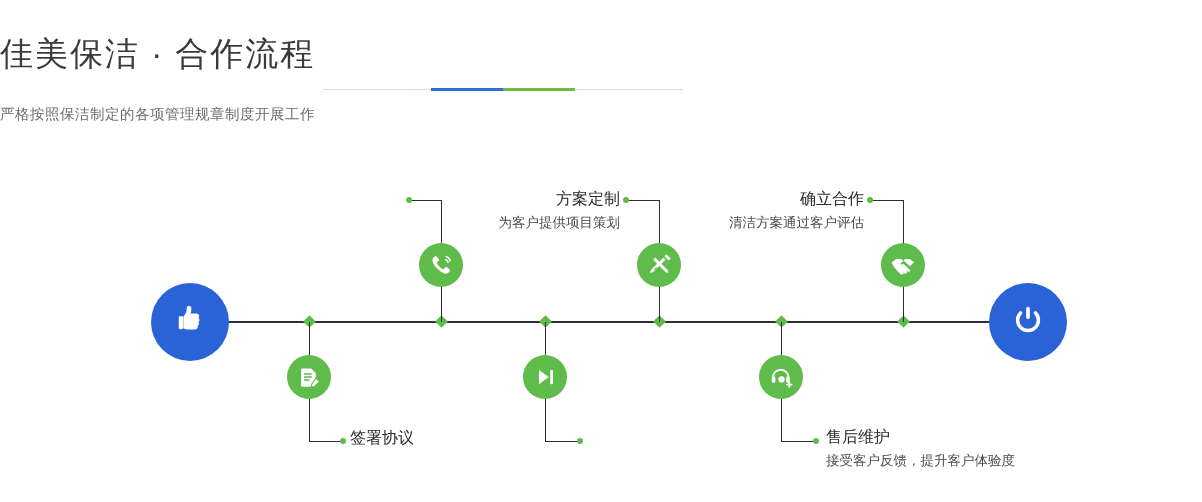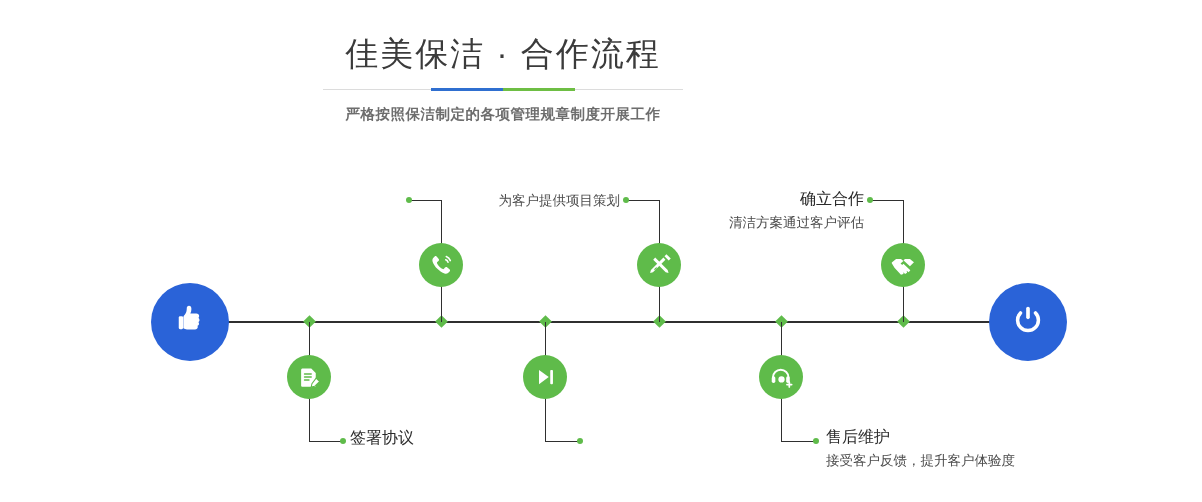--- a/index.html
+++ b/index.html
@@ -17,21 +17,20 @@
     background: #ffffff;
     overflow: hidden;
   }
 
   
   .header {
     position: absolute;
     left: 0;
     top: 32px;
     width: 1006px;
-    text-align: center;
   }
   .title {
     font-size: 33px;
     color: #3b3b3b;
     letter-spacing: 2px;
     font-weight: normal;
     line-height: 44px;
     margin: 0;
   }
   .rule-wrap {
@@ -62,21 +61,20 @@
     top: 0;
     width: 72px;
     height: 3px;
     background: #6ebe44;
   }
   .subtitle {
     margin: 14px 0 0 0;
     font-size: 14.5px;
     color: #6d6d6d;
     letter-spacing: 0.5px;
-    font-weight: bold;
   }
 
   
   .axis {
     position: absolute;
     left: 190px;
     top: 321px;
     width: 830px;
     height: 2px;
     background: #2f2f2f;
@@ -231,20 +229,21 @@
     <span>
       <svg width="25" height="25" viewBox="0 0 32 32" fill="none">
         <path d="M4 25.5l3.6-1 16-16-2.6-2.6-16 16-1 3.6z" fill="#ffffff"></path>
         <path d="M22.3 4.2l2.6-2.6 5.5 5.5-2.6 2.6-5.5-5.5z" fill="#ffffff"></path>
         <path d="M27.5 25.5l-3.6-1-16-16 2.6-2.6 16 16 1 3.6z" fill="#ffffff"></path>
         <path d="M12 19l-2 2M16 23l-2 2" stroke="#5fbb4a" stroke-width="1.5" stroke-linecap="round"></path>
       </svg>
     </span>
   </div>
   <div class="step-label above" style="left:460px; top:188px; width:160px; text-align:right;">
+    <div class="step-title">方案定制</div>
     <div class="step-desc">为客户提供项目策划</div>
   </div>
 
   <div class="connector" style="left:545px; top:322px; height:119px;"></div>
   <div class="connector-h" style="left:545px; top:441px; width:34px;"></div>
   <div class="conn-dot" style="left:577px; top:438px;"></div>
   <div class="circle-icon" style="left:523px; top:355px;">
     <span>
       <svg width="24" height="24" viewBox="0 0 32 32" fill="none">
         <path d="M8 6.5l13 9.5-13 9.5v-19z" fill="#ffffff"></path>

